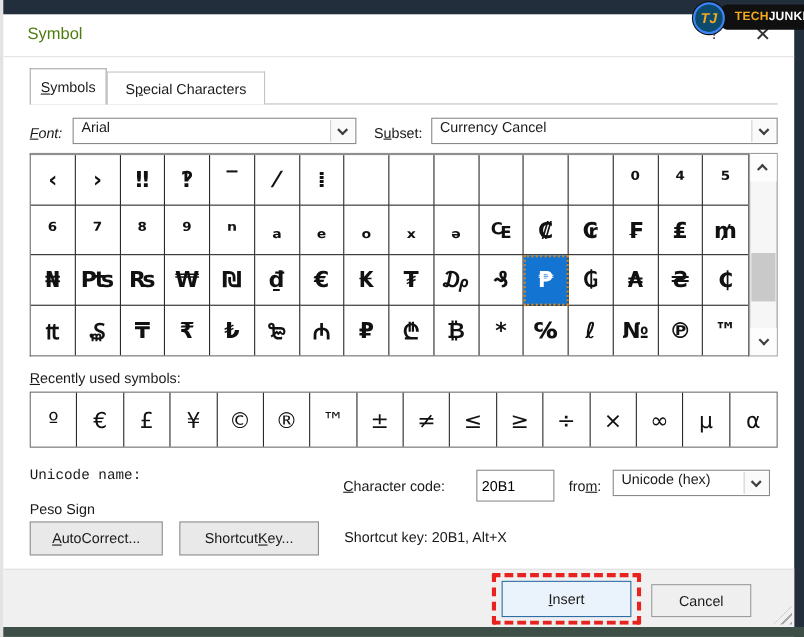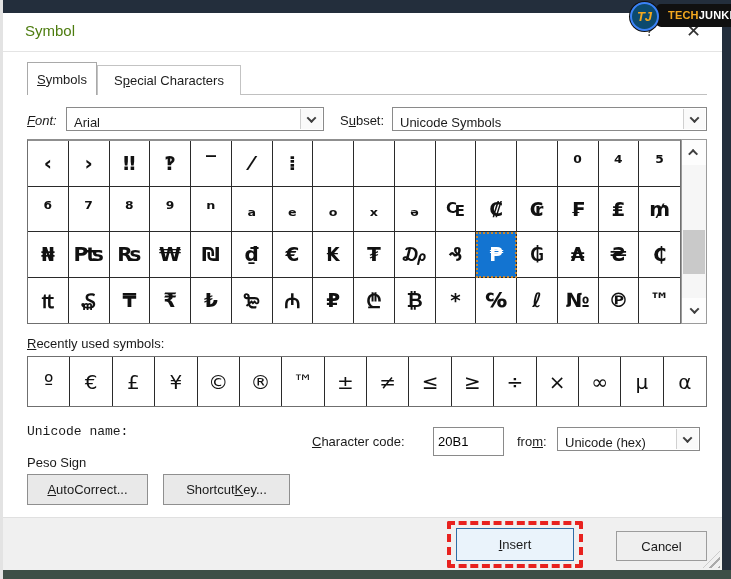--- a/index.html
+++ b/index.html
@@ -34,21 +34,21 @@
   
   .tab{position:absolute;display:flex;align-items:center;justify-content:center;font-size:13px;cursor:pointer;background:#fff;}
   .tab-active{left:27px;top:62px;width:70px;height:33px;border:1px solid #a9a9a9;border-bottom:none;z-index:3;}
   .tab-inactive{left:97px;top:65px;width:144px;height:30px;border:1px solid #c3c3c3;border-bottom:none;z-index:2;}
   .tab-line{position:absolute;left:27px;top:94px;width:680px;height:1px;background:#c0c0c0;z-index:1;}
 
   .lbl{position:absolute;font-size:13px;color:#1a1a1a;white-space:nowrap;}
 
   
   .combo{position:absolute;height:24px;background:#fff;border:1px solid #8a8a8a;
-    font-size:13px;display:flex;align-items:flex-end;padding-left:7px;cursor:pointer;}
+    font-size:13px;display:flex;align-items:flex-start;padding-left:7px;cursor:pointer;}
   .combo .dd{position:absolute;right:1px;top:1px;bottom:1px;width:22px;background:#fafafa;
     border-left:1px solid #d0d0d0;display:flex;align-items:center;justify-content:center;}
   .chev{display:inline-block;width:7px;height:7px;border-left:2px solid #3f3f3f;border-top:2px solid #3f3f3f;}
   .chev.down{transform:rotate(225deg) translate(1px,1px);}
   .chev.up{transform:rotate(45deg) translateY(2px);}
 
   
   .symgrid{position:absolute;left:27px;top:139px;width:654px;height:185px;background:#fff;
     border:1px solid #6f6f6f;border-top:2px solid #8f8f8f;
     display:grid;grid-template-columns:repeat(16,1fr);grid-template-rows:repeat(4,1fr);}
@@ -81,21 +81,21 @@
   
   .btn{position:absolute;background:#e9e9e9;border:1px solid #8f8f8f;font-size:13px;color:#1a1a1a;
     display:flex;align-items:center;justify-content:center;cursor:pointer;font-family:"Liberation Sans",sans-serif;}
   .btn-autocorrect{left:27px;top:474px;width:121px;height:31px;}
   .btn-shortcut{left:163px;top:474px;width:127px;height:31px;}
 
   
   .footer{position:absolute;left:3px;top:517px;width:719px;height:53px;background:#f0f0f0;border-top:1px solid #e0e0e0;}
   .ants{position:absolute;left:447px;top:521px;width:136px;height:47px;border:4px dashed var(--annot-red,#e8221f);border-radius:2px;z-index:4;}
   .btn-insert{left:456px;top:528px;width:118px;height:33px;background:#eaf3fb;border:1px solid #2e6da6;z-index:5;}
-  .btn-cancel{left:592px;top:531px;width:91px;height:30px;background:#efefef;border:1px solid #9c9c9c;margin-left:24px;}
+  .btn-cancel{left:592px;top:531px;width:91px;height:30px;background:#efefef;border:1px solid #9c9c9c;}
   .grip{position:absolute;left:703px;top:551px;width:17px;height:17px;
     background:repeating-linear-gradient(315deg,#ababab 0 2px,transparent 2px 6px);
     clip-path:polygon(100% 0,100% 100%,0 100%);cursor:nwse-resize;}
 
   u{text-decoration:underline;}
 </style>
 </head>
 <body>
 
 <div class="frame">
@@ -119,21 +119,21 @@
 
   <div class="lbl" style="left:27px;top:113px;font-style:italic;"><u>F</u>ont:</div>
   <div class="combo" style="left:66px;top:107px;width:258px;">
     <span>Arial</span>
     <span class="dd">
         <span class="chev down"></span>
       </span>
   </div>
   <div class="lbl" style="left:340px;top:113px;">S<u>u</u>bset:</div>
   <div class="combo" style="left:392px;top:107px;width:315px;">
-    <span>Unicode Symbols</span>
+    <span>Currency Cancel</span>
     <span class="dd">
         <span class="chev down"></span>
       </span>
   </div>
 
   <div class="symgrid" id="symbol-grid">
       <div class="gcell">‹</div>
       <div class="gcell">›</div>
       <div class="gcell">‼</div>
       <div class="gcell">‽</div>
@@ -236,20 +236,21 @@
   <div class="lbl" style="left:517px;top:434px;">fro<u>m</u>:</div>
   <div class="combo" style="left:557px;top:427px;width:143px;">
     <span>Unicode (hex)</span>
     <span class="dd">
         <span class="chev down"></span>
       </span>
   </div>
 
   <div class="btn btn-autocorrect"><u>A</u>utoCorrect...</div>
   <div class="btn btn-shortcut">Shortcut <u>K</u>ey...</div>
+  <div class="lbl" style="left:313px;top:481px;">Shortcut key: 20B1, Alt+X</div>
 
   <div class="footer"></div>
   <div class="ants"></div>
   <div class="btn btn-insert"><u>I</u>nsert</div>
   <div class="btn btn-cancel">Cancel</div>
   <div class="grip"></div>
 
 </div>
 
 </body></html>

